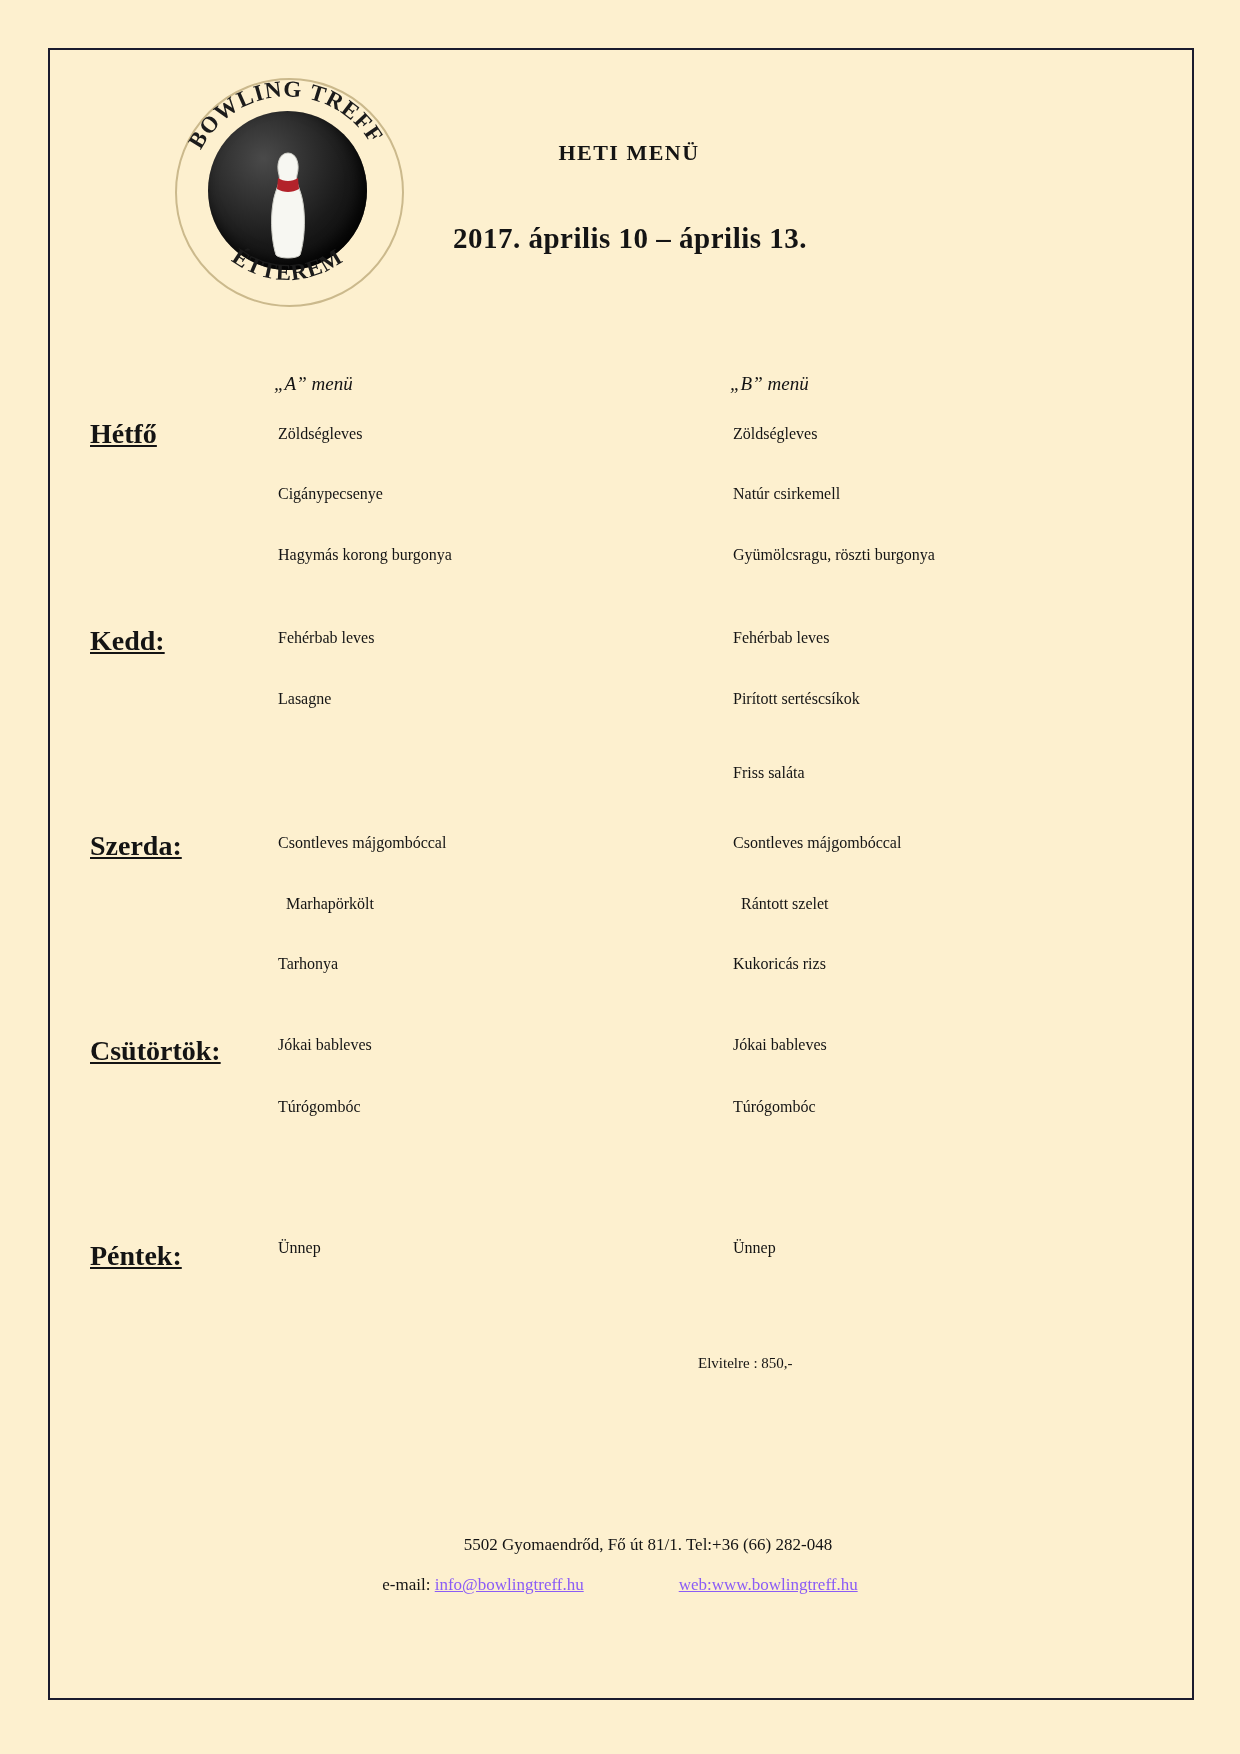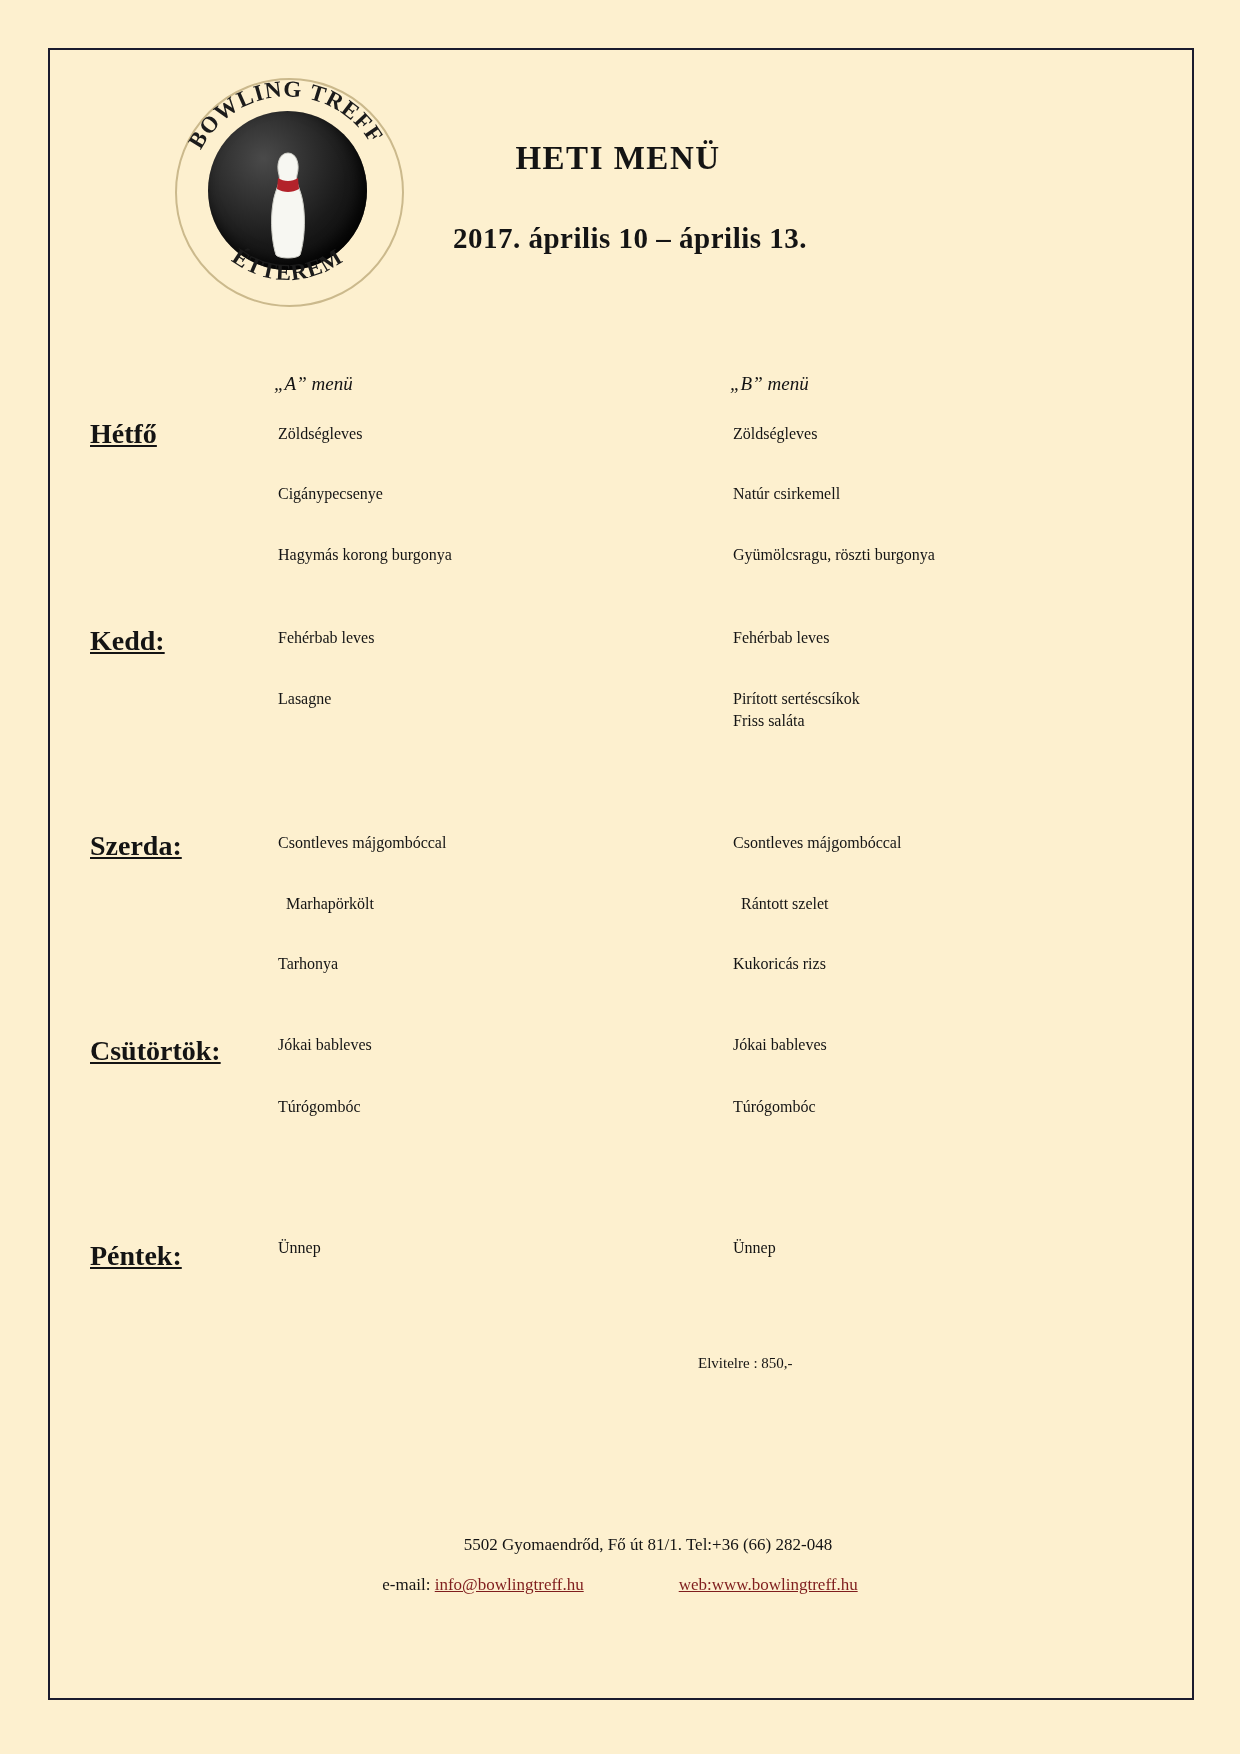--- a/index.html
+++ b/index.html
@@ -77,25 +77,25 @@
     font-family: "Liberation Serif", serif;
     font-size: 23px;
     font-weight: bold;
     letter-spacing: 1px;
     fill: #1b1b1b;
   }
 
   
   .title {
     position: absolute;
-    left: 408px;
+    left: 419px;
     top: 140px;
     width: 420px;
     text-align: center;
-    font-size: 33px;
+    font-size: 22px;
     font-weight: bold;
     letter-spacing: 1.5px;
     font-family: "Liberation Serif", serif;
   }
   .subtitle {
     position: absolute;
     left: 380px;
     top: 222px;
     width: 500px;
     text-align: center;
@@ -167,21 +167,21 @@
   .footer-mail {
     position: absolute;
     left: 0;
     top: 1575px;
     width: 1240px;
     text-align: center;
     font-size: 17px;
   }
   .footer-mail .lbl { color: #141414; }
   .lnk {
-    color: #7f1d1d;
+    color: #8b5cf6;
     text-decoration: underline;
   }
   .footer-mail .gap { display: inline-block; width: 95px; }
 </style>
 </head>
 <body>
 
 <div class="page">
   <div class="frame"></div>
 
@@ -219,21 +219,21 @@
   <div class="menu-cell a" style="top:546px">Hagymás korong burgonya</div>
   <div class="menu-cell b" style="top:425px">Zöldségleves</div>
   <div class="menu-cell b" style="top:485px">Natúr csirkemell</div>
   <div class="menu-cell b" style="top:546px">Gyümölcsragu, röszti burgonya</div>
 
   <div class="day-label" style="top:625px">Kedd:</div>
   <div class="menu-cell a" style="top:629px">Fehérbab leves</div>
   <div class="menu-cell a" style="top:690px">Lasagne</div>
   <div class="menu-cell b" style="top:629px">Fehérbab leves</div>
   <div class="menu-cell b" style="top:690px">Pirított sertéscsíkok</div>
-  <div class="menu-cell b" style="top:712px">Friss saláta</div>
+  <div class="menu-cell b" style="top:764px">Friss saláta</div>
 
   <div class="day-label" style="top:830px">Szerda:</div>
   <div class="menu-cell a" style="top:834px">Csontleves májgombóccal</div>
   <div class="menu-cell a indent" style="top:895px">Marhapörkölt</div>
   <div class="menu-cell a" style="top:955px">Tarhonya</div>
   <div class="menu-cell b" style="top:834px">Csontleves májgombóccal</div>
   <div class="menu-cell b indent" style="top:895px">Rántott szelet</div>
   <div class="menu-cell b" style="top:955px">Kukoricás rizs</div>
 
   <div class="day-label" style="top:1035px">Csütörtök:</div>

